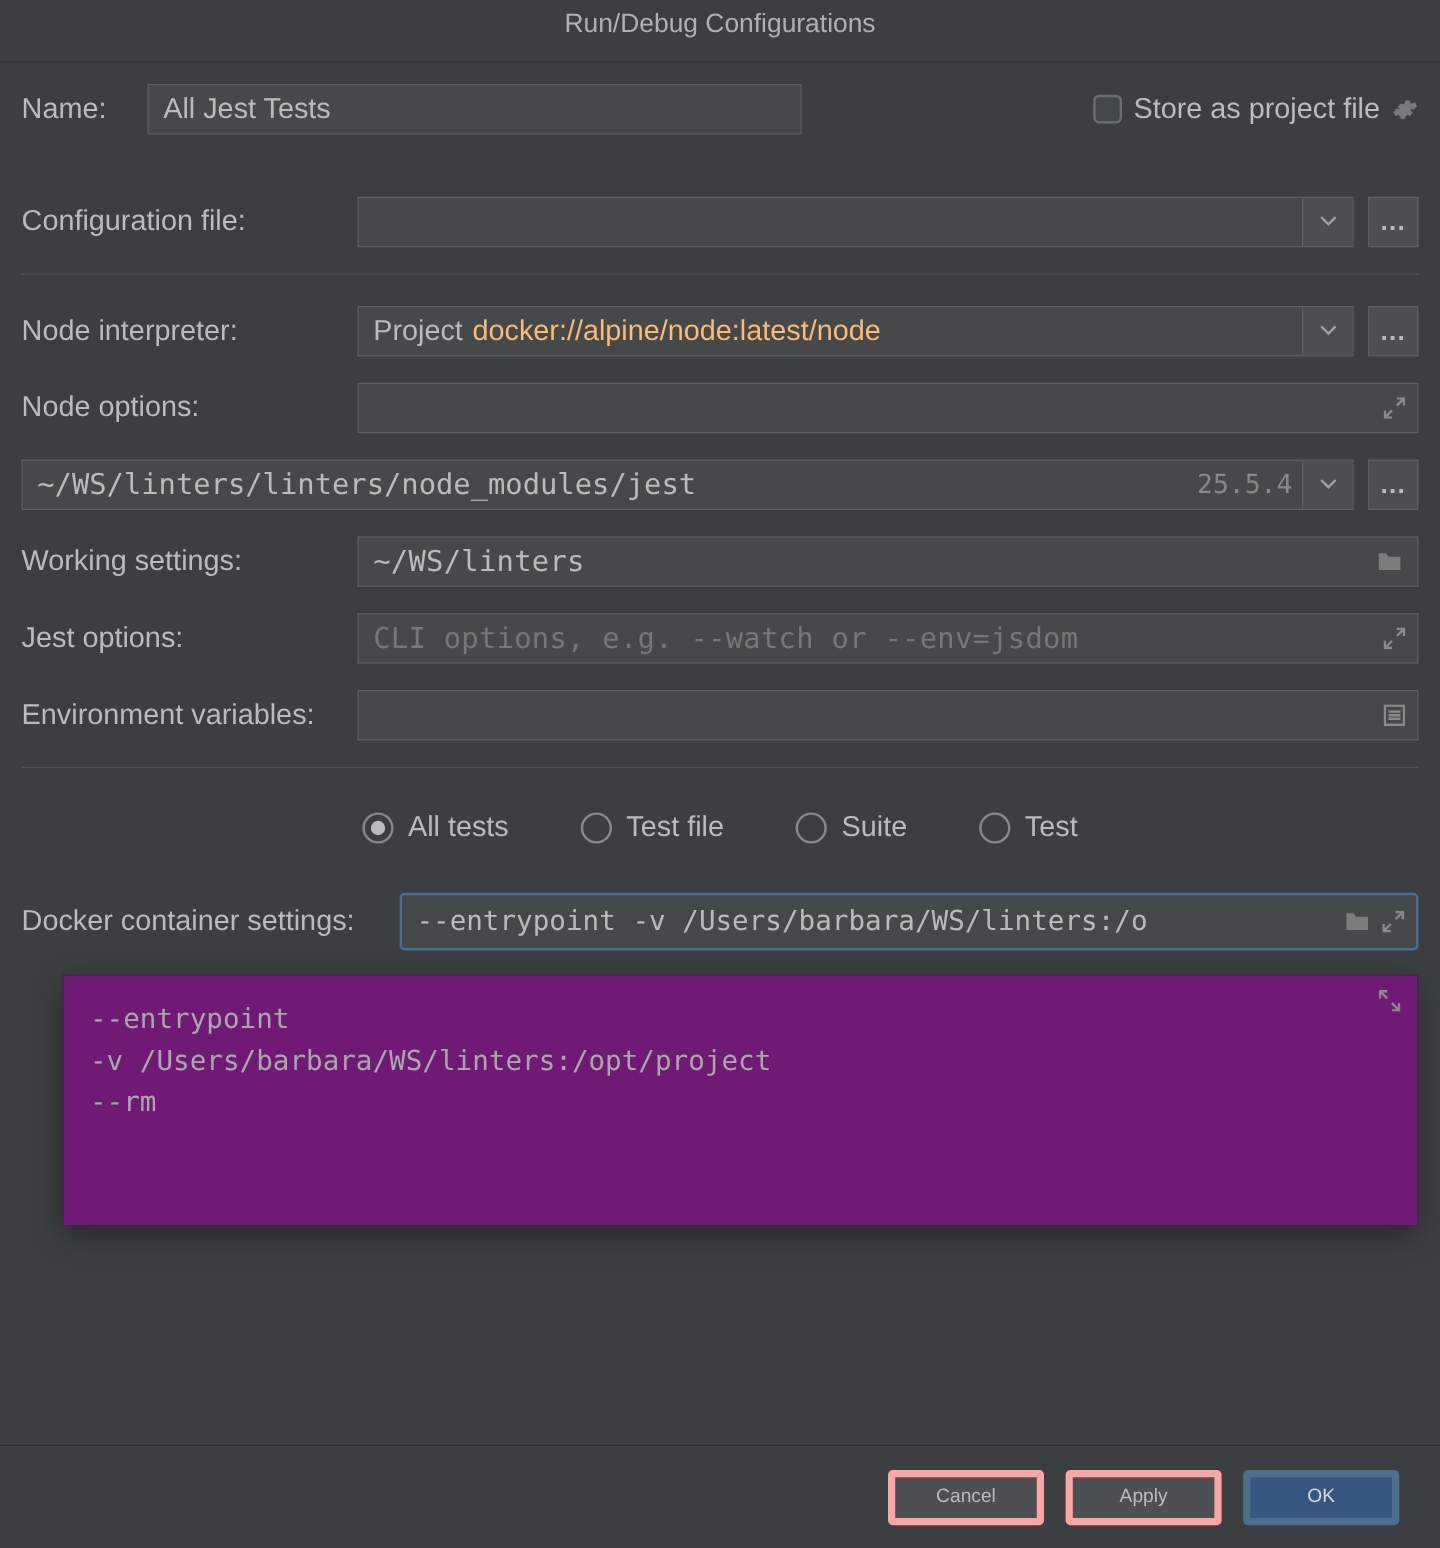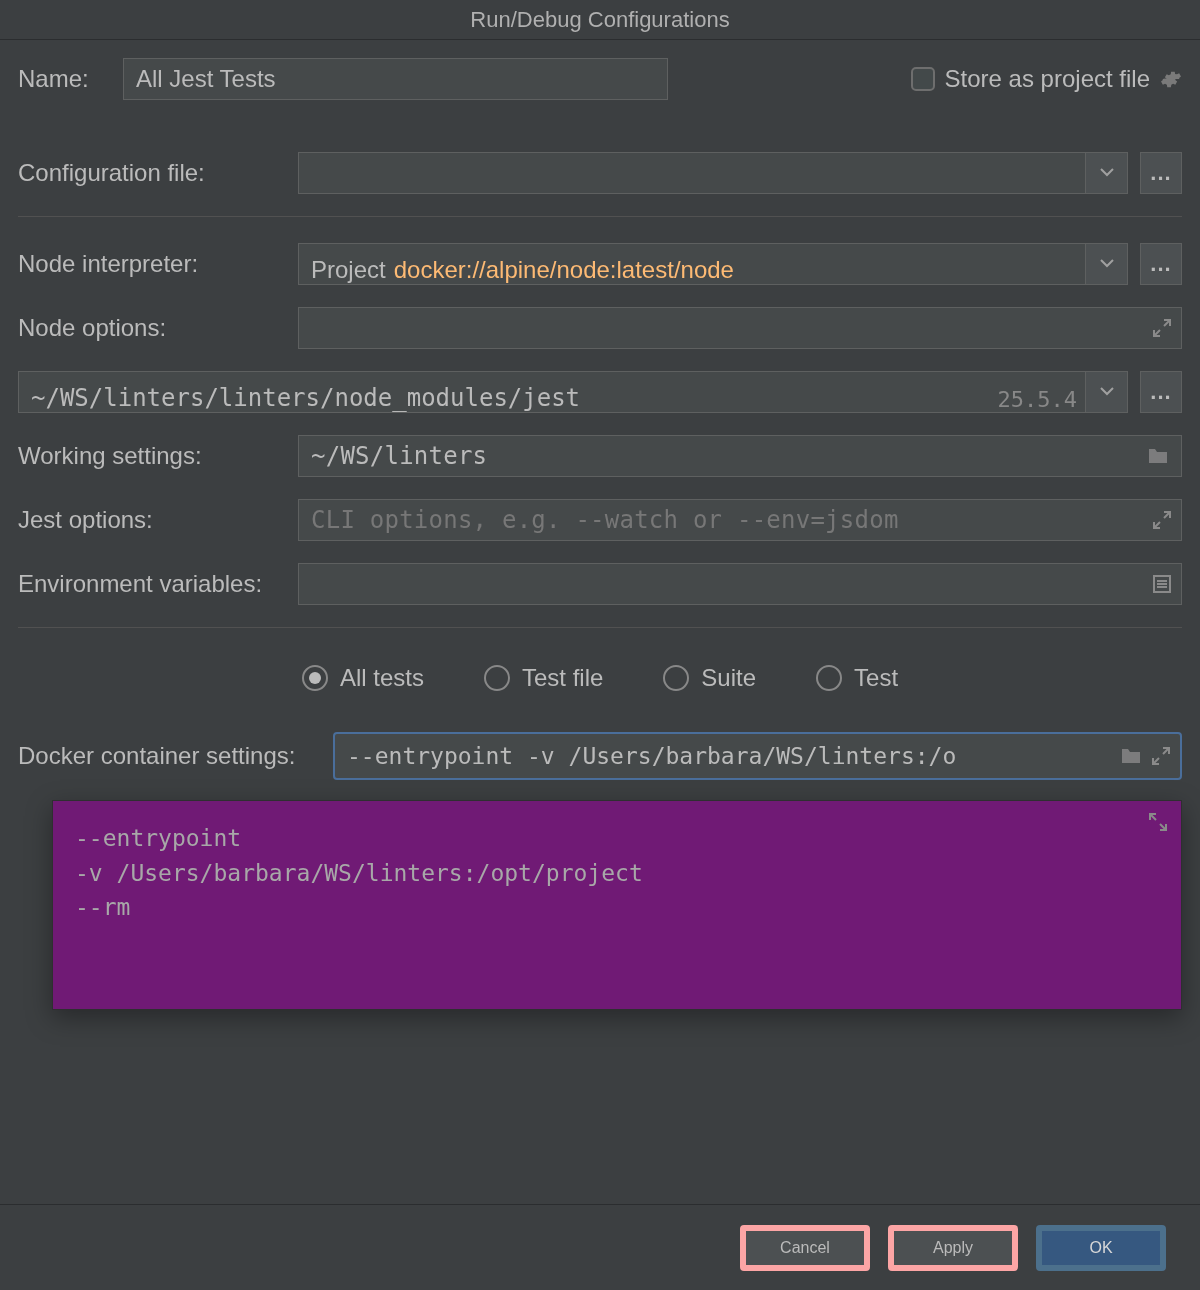--- a/index.html
+++ b/index.html
@@ -5,21 +5,21 @@
   * { box-sizing: border-box; margin: 0; padding: 0; }
   html, body {
     width: 1200px; height: 1290px;
     background: #3c3f41;
     font-family: -apple-system, "Segoe UI", Arial, sans-serif;
     font-size: 24px;
     color: #bbbbbb;
     overflow: hidden;
   }
   .titlebar {
-    height: 40px;
+    height: 52px;
     text-align: center;
     line-height: 40px;
     font-size: 22px;
     color: #b0b0b0;
     border-bottom: 1px solid #2b2d2f;
   }
   .content {
     padding: 18px 18px 0 18px;
   }
   .row {
@@ -56,21 +56,21 @@
     height: 42px;
     padding: 0 12px;
     font-size: 24px;
     border-radius: 0;
     outline: none;
     font-family: inherit;
   }
   .textbox { font-family: "Menlo","Consolas",monospace; letter-spacing: .01em; }
   input[type=text]::placeholder, .placeholder { color: #777; }
   .combo {
-    display: flex; align-items: flex-end; position: relative;
+    display: flex; align-items: center; position: relative;
     padding-right: 42px;
   }
   .combo .caret, .caret-btn {
     position: absolute; right: 0; top:0; bottom:0;
     width: 42px;
     display:flex; align-items:center; justify-content:center;
     border-left: 1px solid #5e6060;
     background: #4c5052;
     color: #a0a0a0;
   }

